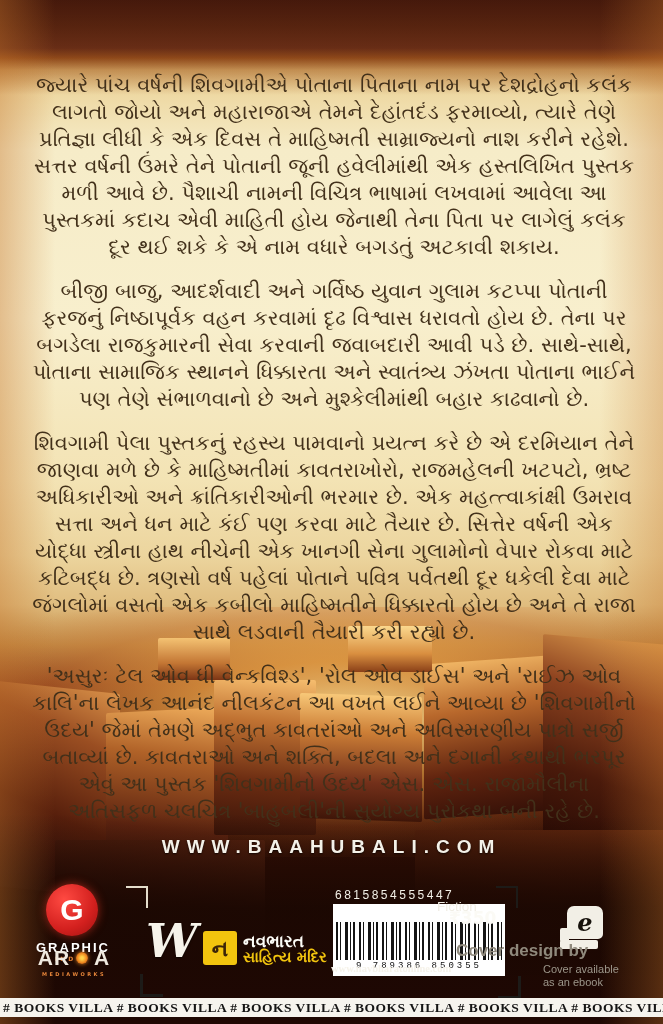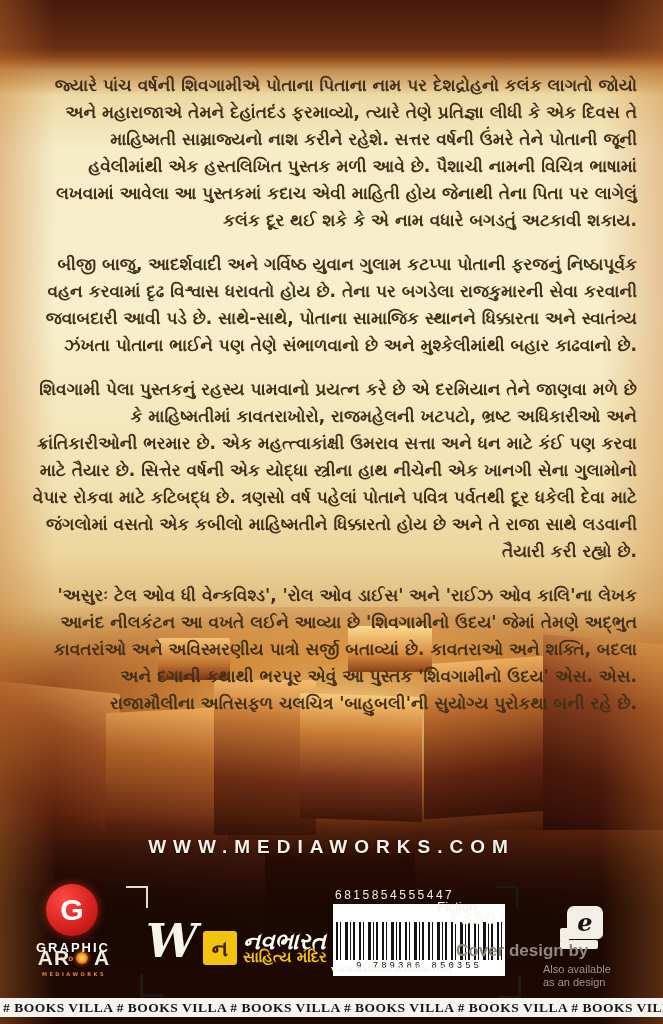--- a/index.html
+++ b/index.html
@@ -27,21 +27,21 @@
   .b5{left:424px;top:68px;width:122px;height:155px;background:linear-gradient(175deg,#f2b866,#b8682c 32%,#61240f 70%,#341007);transform:skewY(-4deg);}
   .b6{left:543px;top:48px;width:135px;height:215px;background:linear-gradient(195deg,#e0a050,#8f4420 30%,#4a1a0b 65%,#260903);transform:skewY(5deg);}
   .b7{left:348px;top:34px;width:84px;height:46px;background:linear-gradient(180deg,#fbd88e,#d98f40 60%,#8a4018);}
   .b8{left:158px;top:46px;width:72px;height:42px;background:linear-gradient(180deg,#f4c272,#c37634 60%,#7c3515);}
   .b9{left:55px;top:248px;width:210px;height:130px;background:linear-gradient(190deg,#5a2410,#321007 45%,#1c0702);}
   .b10{left:415px;top:238px;width:250px;height:145px;background:linear-gradient(185deg,#62280f,#361106 45%,#1d0802);}
   .artwork:after{content:"";position:absolute;left:0;bottom:0;width:100%;height:210px;
     background:linear-gradient(180deg,rgba(24,7,2,0),rgba(24,7,2,.82) 45%,#1f0803);}
   
   .blurb{position:absolute;left:31px;right:26px;top:72px;z-index:4;color:#42301a;
-    font-size:17px;line-height:27px;text-align:right;font-weight:700;}
+    font-size:21px;line-height:27px;text-align:center;font-weight:400;}
   .blurb p{margin:0 0 17px 0;}
   
   .tagline{position:absolute;left:0;right:0;top:737px;z-index:5;text-align:center;
     color:#fcfbf4;font-size:20px;font-weight:bold;letter-spacing:.5px;
     text-shadow:0 1px 3px rgba(0,0,0,.85),0 0 6px rgba(0,0,0,.5);}
   .website{position:absolute;left:0;right:0;top:836px;z-index:5;text-align:center;
     font-family:"Liberation Sans",sans-serif;color:#f4f1e8;font-size:19px;font-weight:700;letter-spacing:7px;
     text-shadow:0 1px 2px rgba(0,0,0,.7);}
   
   .footer{position:absolute;inset:0;z-index:6;}
@@ -60,21 +60,21 @@
   .bracket{position:absolute;width:20px;height:20px;}
   .br-tl{left:126px;top:886px;border-top:2px solid #e4ddcc;border-right:2px solid #e4ddcc;}
   .br-tr{left:496px;top:886px;border-top:2px solid #1d1b18;border-right:2px solid #1d1b18;}
   .br-bl{left:140px;top:974px;border-bottom:3px solid #1d1b18;border-left:3px solid #1d1b18;}
   .br-br{left:498px;top:976px;border-bottom:3px solid #1d1b18;border-right:3px solid #1d1b18;}
   .westland{position:absolute;left:146px;top:918px;font-family:"DejaVu Serif",serif;font-style:italic;font-weight:bold;
     color:#f6f3ea;font-size:46px;line-height:46px;text-shadow:0 1px 2px rgba(0,0,0,.6);}
   .navbharat{position:absolute;left:203px;top:931px;display:flex;align-items:center;gap:6px;}
   .nb-mark{width:34px;height:34px;background:#f2c40e;border-radius:3px;display:flex;align-items:center;justify-content:center;
     color:#3a2408;font-size:22px;font-weight:bold;}
-  .nb-1{color:#fdfdf8;font-size:23px;font-weight:bold;line-height:18px;font-style:italic;}
+  .nb-1{color:#fdfdf8;font-size:17px;font-weight:bold;line-height:18px;}
   .nb-2{color:#f2c40e;font-size:15px;font-weight:bold;line-height:14px;}
   .isbn-top{position:absolute;left:335px;top:888px;color:#f2efe6;font-family:"Liberation Sans",sans-serif;
     font-size:12px;letter-spacing:2.5px;}
   .barcode{position:absolute;left:333px;top:904px;width:172px;height:72px;background:#fff;padding:18px 3px;box-sizing:border-box;}
   .bars{height:38px;background-color:#fff;background-image:repeating-linear-gradient(90deg,
     #141414 0 2px,#fff 2px 4px,#141414 4px 5px,#fff 5px 9px,#141414 9px 12px,#fff 12px 14px,
     #141414 14px 15px,#fff 15px 17px,#141414 17px 19px,#fff 19px 23px);}
   .bar-digits{font-family:"Liberation Mono",monospace;color:#111;font-size:9px;letter-spacing:3px;text-align:center;line-height:12px;}
   .nb-site{position:absolute;left:331px;top:963px;color:#f6f3ea;font-size:10.5px;font-weight:bold;font-family:Liberation Serif, serif;}
   .fiction{position:absolute;left:437px;top:891px;color:#f0ede4;font-size:13.5px;font-family:"Liberation Sans",sans-serif;margin-top:8px;}
@@ -114,21 +114,21 @@
   <div class="edge-vignette"></div>
 
   <div class="blurb">
     <p>જ્યારે પાંચ વર્ષની શિવગામીએ પોતાના પિતાના નામ પર દેશદ્રોહનો કલંક લાગતો જોયો અને મહારાજાએ તેમને દેહાંતદંડ ફરમાવ્યો, ત્યારે તેણે પ્રતિજ્ઞા લીધી કે એક દિવસ તે માહિષ્મતી સામ્રાજ્યનો નાશ કરીને રહેશે. સત્તર વર્ષની ઉંમરે તેને પોતાની જૂની હવેલીમાંથી એક હસ્તલિખિત પુસ્તક મળી આવે છે. પૈશાચી નામની વિચિત્ર ભાષામાં લખવામાં આવેલા આ પુસ્તકમાં કદાચ એવી માહિતી હોય જેનાથી તેના પિતા પર લાગેલું કલંક દૂર થઈ શકે કે એ નામ વધારે બગડતું અટકાવી શકાય.</p>
     <p>બીજી બાજુ, આદર્શવાદી અને ગર્વિષ્ઠ યુવાન ગુલામ કટપ્પા પોતાની ફરજનું નિષ્ઠાપૂર્વક વહન કરવામાં દૃઢ વિશ્વાસ ધરાવતો હોય છે. તેના પર બગડેલા રાજકુમારની સેવા કરવાની જવાબદારી આવી પડે છે. સાથે-સાથે, પોતાના સામાજિક સ્થાનને ધિક્કારતા અને સ્વાતંત્ર્ય ઝંખતા પોતાના ભાઈને પણ તેણે સંભાળવાનો છે અને મુશ્કેલીમાંથી બહાર કાઢવાનો છે.</p>
     <p>શિવગામી પેલા પુસ્તકનું રહસ્ય પામવાનો પ્રયત્ન કરે છે એ દરમિયાન તેને જાણવા મળે છે કે માહિષ્મતીમાં કાવતરાખોરો, રાજમહેલની ખટપટો, ભ્રષ્ટ અધિકારીઓ અને ક્રાંતિકારીઓની ભરમાર છે. એક મહત્ત્વાકાંક્ષી ઉમરાવ સત્તા અને ધન માટે કંઈ પણ કરવા માટે તૈયાર છે. સિત્તેર વર્ષની એક યોદ્ધા સ્ત્રીના હાથ નીચેની એક ખાનગી સેના ગુલામોનો વેપાર રોકવા માટે કટિબદ્ધ છે. ત્રણસો વર્ષ પહેલાં પોતાને પવિત્ર પર્વતથી દૂર ધકેલી દેવા માટે જંગલોમાં વસતો એક કબીલો માહિષ્મતીને ધિક્કારતો હોય છે અને તે રાજા સાથે લડવાની તૈયારી કરી રહ્યો છે.</p>
     <p>'અસુરઃ ટેલ ઓવ ધી વેન્કવિશ્ડ', 'રોલ ઓવ ડાઈસ' અને 'રાઈઝ ઓવ કાલિ'ના લેખક આનંદ નીલકંટન આ વખતે લઈને આવ્યા છે 'શિવગામીનો ઉદય' જેમાં તેમણે અદ્ભુત કાવતરાંઓ અને અવિસ્મરણીય પાત્રો સર્જી બતાવ્યાં છે. કાવતરાઓ અને શક્તિ, બદલા અને દગાની કથાથી ભરપૂર એવું આ પુસ્તક 'શિવગામીનો ઉદય' એસ. એસ. રાજામૌલીના અતિસફળ ચલચિત્ર 'બાહુબલી'ની સુયોગ્ય પુરોકથા બની રહે છે.</p>
   </div>
 
 
-  <div class="website">WWW.MEDIAWORKS.COM</div>
+  <div class="website">WWW.BAAHUBALI.COM</div>
 
   <div class="footer">
 
     <div class="graphic-logo">
       <div class="g-circle">
         <span>G</span>
       </div>
       <div class="g-name">GRAPHIC</div>
       <div class="g-sub">INDIA</div>
     </div>
@@ -170,22 +170,22 @@
     <div class="price">₹350</div>
 
     <div class="ebook">
       <div class="ebook-base2"></div>
       <div class="ebook-base"></div>
       <div class="ebook-face">
         <span>e</span>
       </div>
     </div>
     <div class="ebook-note">
-      <div>Also available</div>
-      <div>as an design</div>
+      <div>Cover available</div>
+      <div>as an ebook</div>
     </div>
 
     <div class="credit">Cover design by</div>
   </div>
 
   <div class="strip"># BOOKS VILLA # BOOKS VILLA # BOOKS VILLA # BOOKS VILLA # BOOKS VILLA # BOOKS VILLA # BOOKS VILLA</div>
 
 </div>
 
 </body></html>

